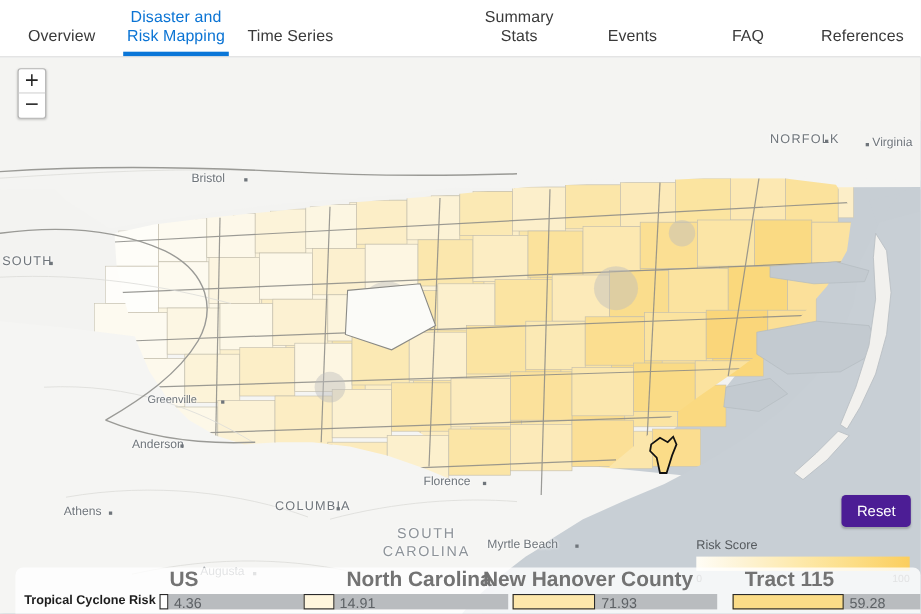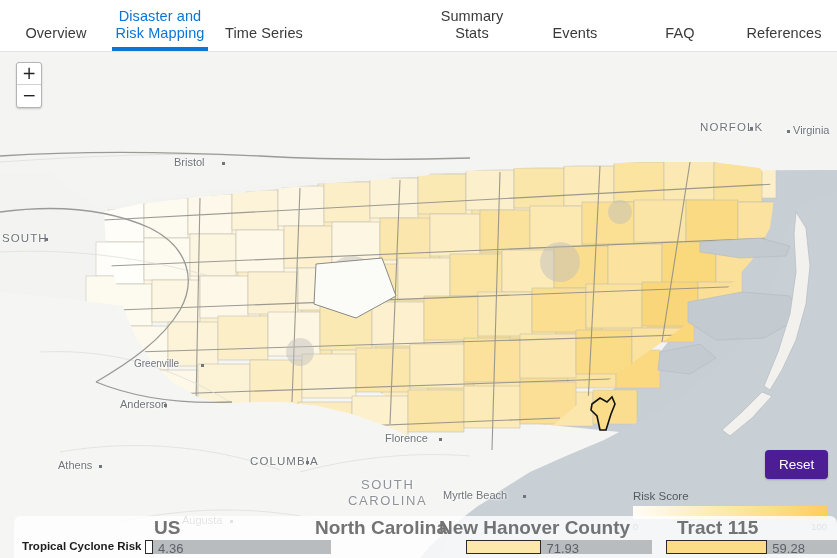--- a/index.html
+++ b/index.html
@@ -476,20 +476,24 @@
 
   <div class="btmpanel">
     <div class="panel-grid" id="panelgrid">
       <div class="row-label">Tropical Cyclone Risk</div>
     <div class="col-title" style="left: 140px;">US</div>
         <div class="track" style="left: 131px; width: 186px;">
           <div class="fill" style="width: 8.1096px; background: rgb(255, 255, 255);"></div>
           <div class="valtxt" style="left: 13.1096px;">4.36</div>
         </div>
         <div class="col-title" style="left: 301px;">North Carolina</div>
+        <div class="track" style="left: 262px; width: 186px;">
+          <div class="fill" style="width: 27.7326px; background: rgb(255, 246, 221);"></div>
+          <div class="valtxt" style="left: 32.7326px;">14.91</div>
+        </div>
         <div class="col-title" style="left: 425px;">New Hanover County</div>
         <div class="track" style="left: 452px; width: 186px;">
           <div class="fill" style="width: 75.4974px; background: rgb(253, 231, 171);"></div>
           <div class="valtxt" style="left: 80.4974px;">71.93</div>
         </div>
         <div class="col-title" style="left: 663px;">Tract 115</div>
         <div class="track" style="left: 652px; width: 171px; padding-left: 16px;">
           <div class="fill" style="width: 101.369px; background: rgb(251, 220, 135);"></div>
           <div class="valtxt" style="left: 106.369px;">59.28</div>
         </div>

